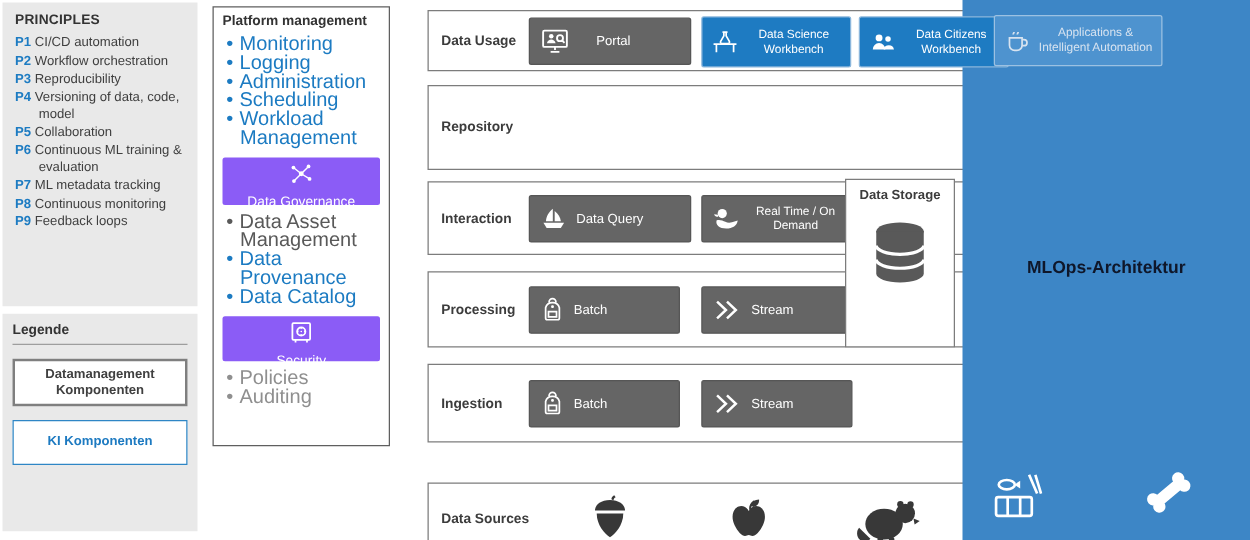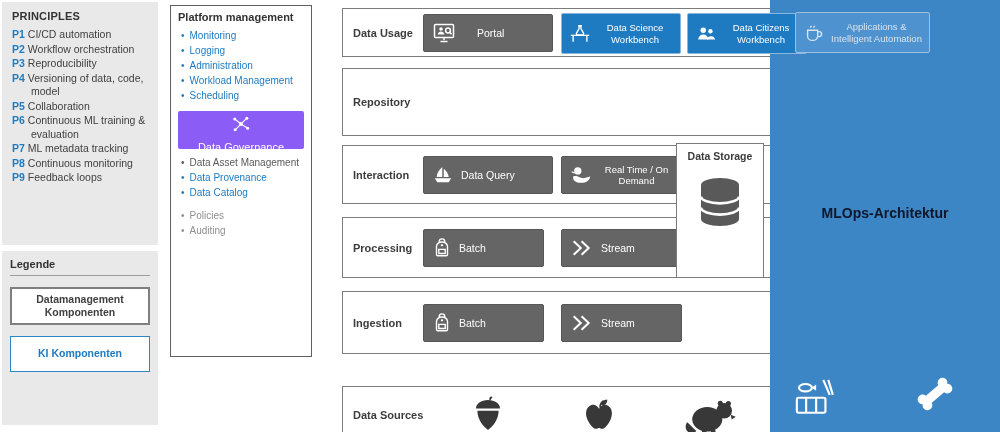--- a/index.html
+++ b/index.html
@@ -30,21 +30,21 @@
   .pm-title{font-size:11px;font-weight:bold;color:#333;margin-bottom:5px;}
   .btn{display:flex;align-items:center;gap:7px;border:none;width:100%;color:#fff;
        font-family:inherit;font-size:11px;padding:3px 8px;box-sizing:border-box;border-radius:2px;
        cursor:pointer;text-align:left;line-height:1.15;}
   .pm .btn{height:38px;margin-bottom:6px;}
   .pm .btn.sec{height:36px;}
   .btn.blue{background:#1b7ac1;}
   .btn.gray{background:#8b5cf6;flex-direction:column;}
   .ic{flex:0 0 auto;display:flex;line-height:0;}
   .btn-label{flex:1;}
-  .bullets{list-style:none;margin:2px 0 8px 3px;padding:0;font-size:10px;line-height:15px;}
+  .bullets{list-style:none;margin:2px 0 8px 3px;padding:0;font-size:16px;line-height:15px;}
   .bullets li{padding-left:11px;text-indent:-11px;}
   .bullets li::before{content:"•";margin-right:5px;}
   .blue-li{color:#1c7bc2;}
   .dark-li{color:#595959;}
   .gray-li{color:#8f8f8f;}
 
   
   .rowbox{position:absolute;left:318px;width:680px;background:#fff;border:1.5px solid #7c7c7c;
           box-sizing:border-box;margin-left:24px;}
   #row-usage{top:8px;height:49px;}
@@ -118,22 +118,22 @@
     <div class="legend-box ki">KI Komponenten</div>
   </section>
 
   <section class="pm">
     <div class="pm-title">Platform management</div>
 
     <ul class="bullets">
       <li class="blue-li">Monitoring</li>
       <li class="blue-li">Logging</li>
       <li class="blue-li">Administration</li>
+      <li class="blue-li">Scheduling</li>
       <li class="blue-li">Workload Management</li>
-      <li class="blue-li">Scheduling</li>
     </ul>
 
     <button class="btn gray">
       <span class="ic">
         <svg width="20" height="20" viewBox="0 0 24 24">
             <g stroke="currentColor" stroke-width="1.4" fill="none">
               <path d="M12 12L4.5 6M12 12L19 5M12 12L20 17M12 12L5 19"></path>
             </g>
             <g fill="currentColor">
               <circle cx="12" cy="12" r="2.3"></circle>
@@ -145,20 +145,31 @@
           </svg>
       </span>
       <span class="btn-label">Data Governance</span>
     </button>
     <ul class="bullets">
       <li class="dark-li">Data Asset Management</li>
       <li class="blue-li">Data Provenance</li>
       <li class="blue-li">Data Catalog</li>
     </ul>
 
+    <button class="btn gray sec">
+      <span class="ic">
+        <svg width="20" height="20" viewBox="0 0 24 24" fill="none" stroke="currentColor" stroke-width="1.7">
+            <rect x="3.5" y="3" width="17" height="16" rx="1"></rect>
+            <circle cx="12" cy="11" r="4"></circle>
+            <circle cx="12" cy="11" r="0.8" fill="currentColor" stroke="none"></circle>
+            <path d="M12 7v1.4M12 13.6V15M8 11h1.4M14.6 11H16M6.5 19v2.5M17.5 19v2.5"></path>
+          </svg>
+      </span>
+      <span class="btn-label">Security</span>
+    </button>
     <ul class="bullets">
       <li class="gray-li">Policies</li>
       <li class="gray-li">Auditing</li>
     </ul>
   </section>
 
   <div class="rowbox" id="row-usage">
     <span class="row-label">Data Usage</span>
     <button class="rbtn dark portal">
       <span class="ic">

